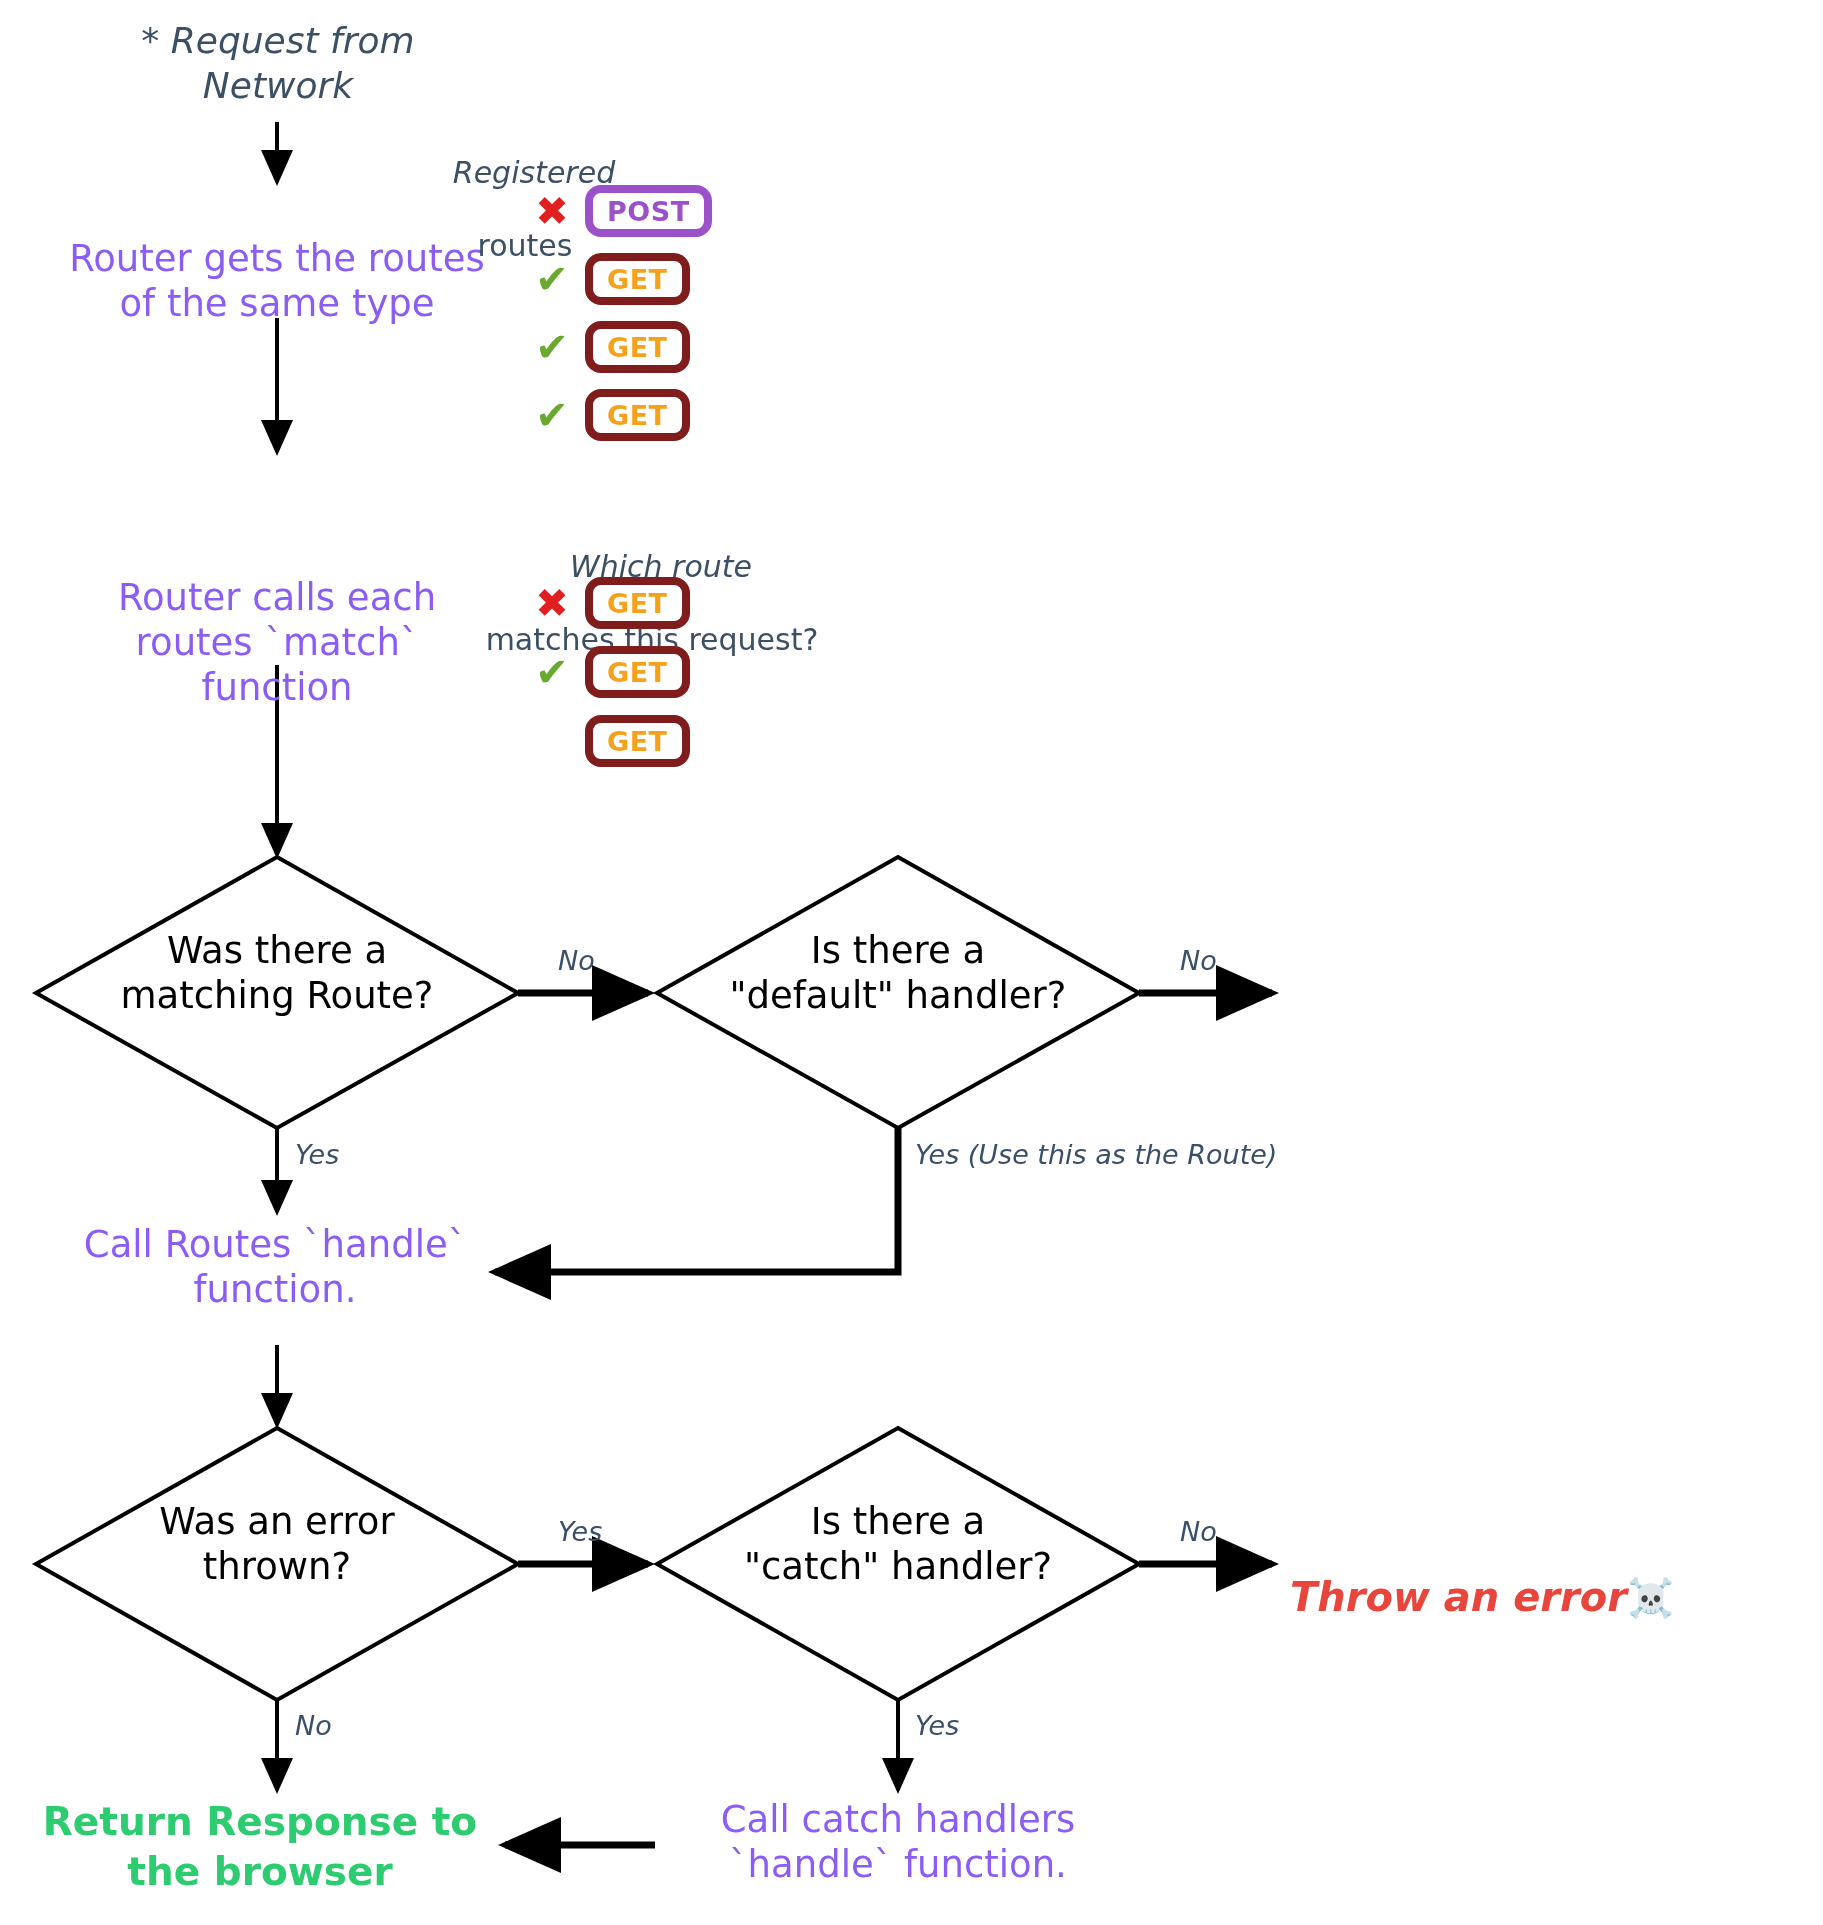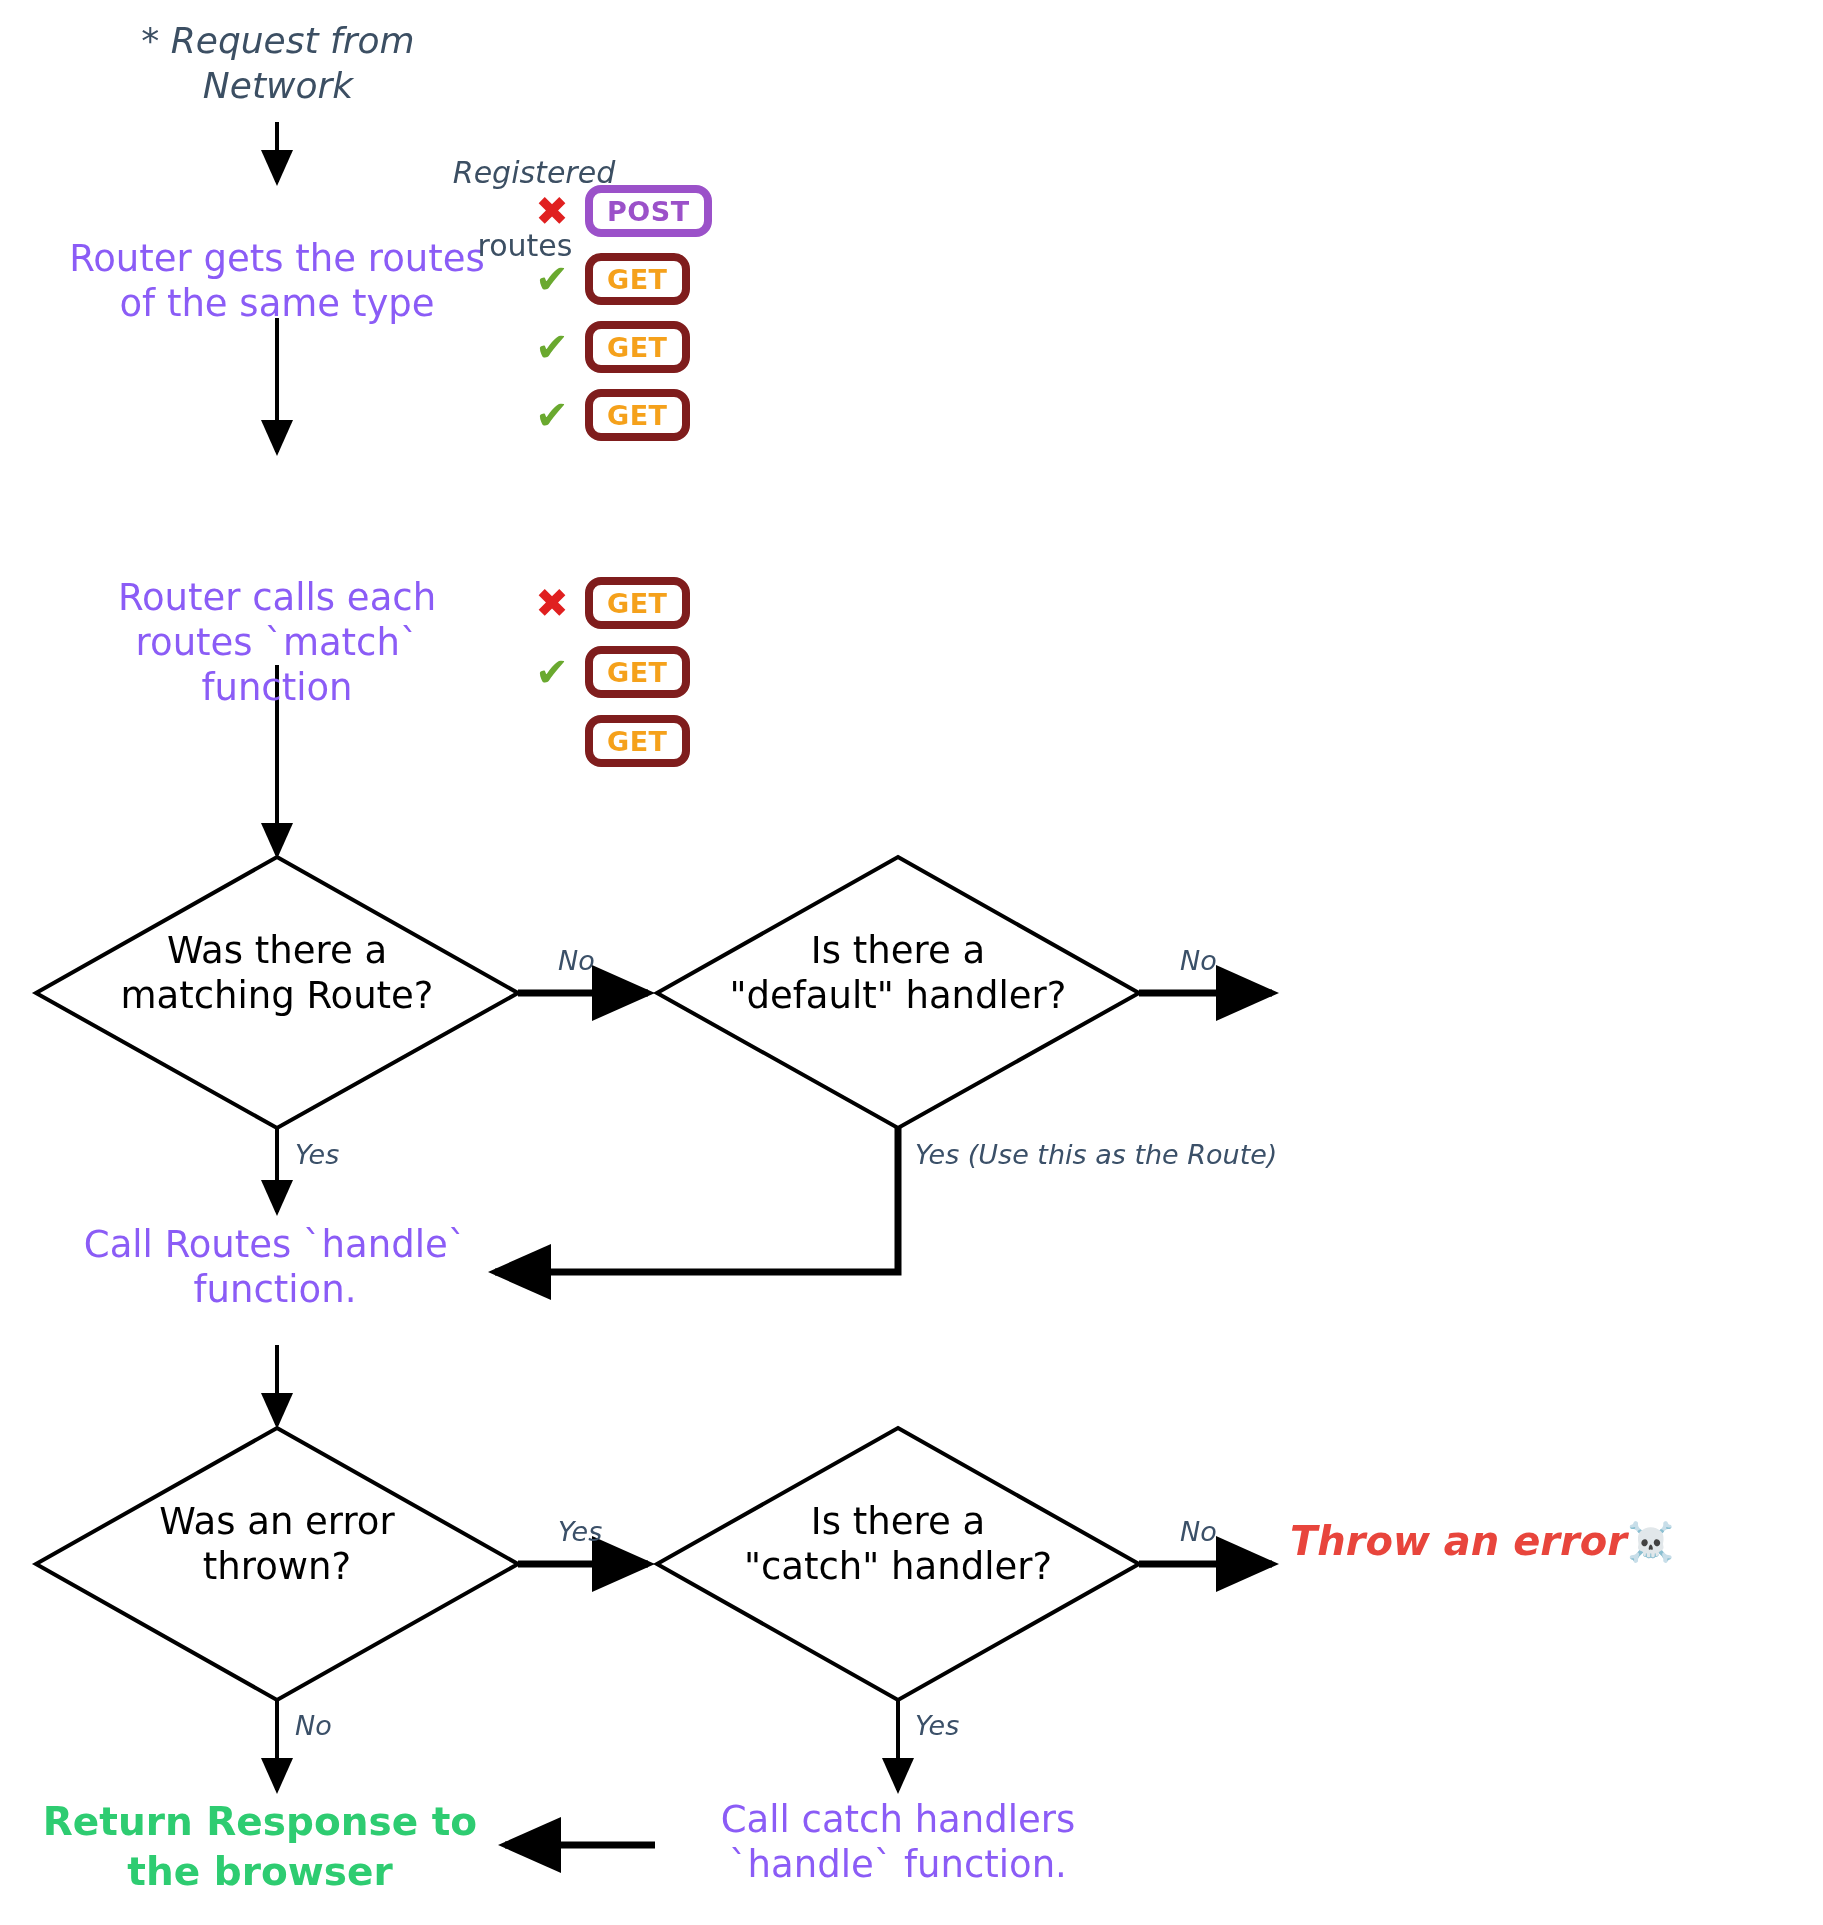--- a/index.html
+++ b/index.html
@@ -206,21 +206,21 @@
 
   <div class="edge-label" style="left:558px; top:1516px;">Yes</div>
 
   <div class="edge-label" style="left:295px; top:1710px;">No</div>
 
   <div class="edge-label" style="left:1180px; top:1516px;">No</div>
 
   <div class="edge-label" style="left:915px; top:1710px;">Yes</div>
 
 
-  <div class="caption" style="left:1290px; top:1494px; width:520px; text-align:left;">
+  <div class="caption" style="left:1290px; top:1550px; width:520px; text-align:left;">
     <span class="red-text">Throw an error</span><span class="skull">☠️</span>
   </div>
 
   <div class="caption green-text" style="left:35px; top:1797px; width:450px;">Return Response to
 the browser</div>
 
   <div class="group-title" style="left:360px; top:118px;">
     <span class="it">Registered</span><br>
     <span>routes</span>
   </div>
@@ -238,20 +238,24 @@
   <div class="chip-row" style="left:530px; top:321px;">
     <span class="mark check">✔</span>
     <span class="chip">GET</span>
   </div>
 
   <div class="chip-row" style="left:530px; top:389px;">
     <span class="mark check">✔</span>
     <span class="chip">GET</span>
   </div>
 
+  <div class="group-title" style="left:452px; top:512px; width:400px;">
+    <span class="it">Which route</span><br>
+    <span>matches this request?</span>
+  </div>
 
   <div class="chip-row" style="left:530px; top:577px;">
     <span class="mark cross">✖</span>
     <span class="chip">GET</span>
   </div>
 
   <div class="chip-row" style="left:530px; top:646px;">
     <span class="mark check">✔</span>
     <span class="chip">GET</span>
   </div>

